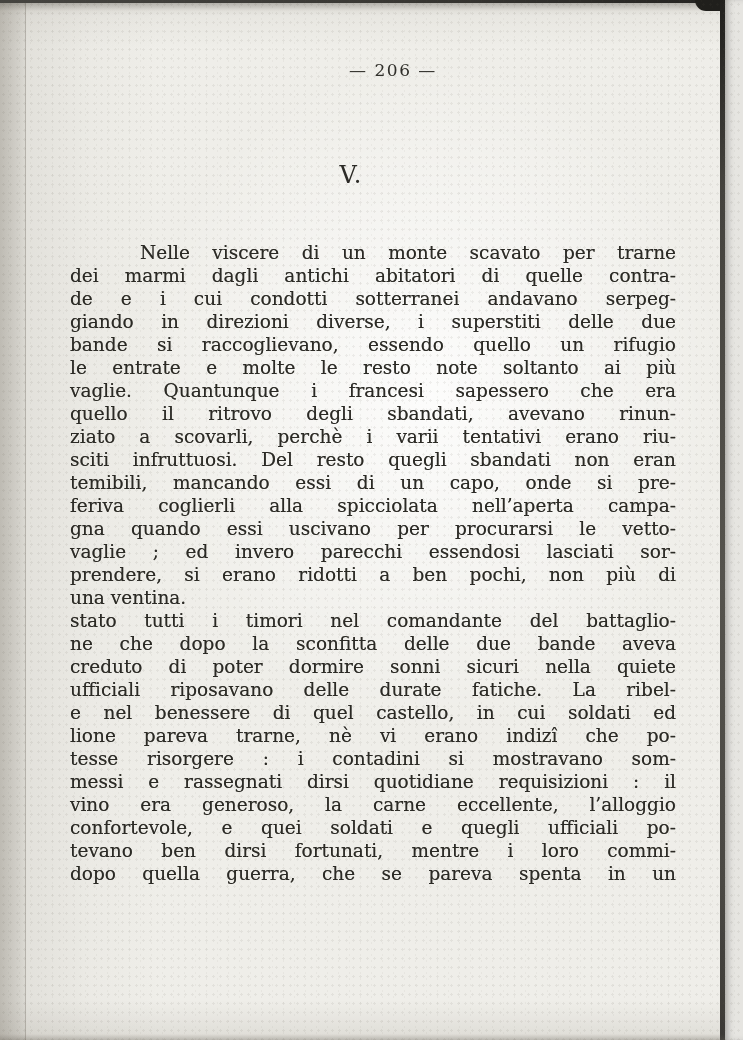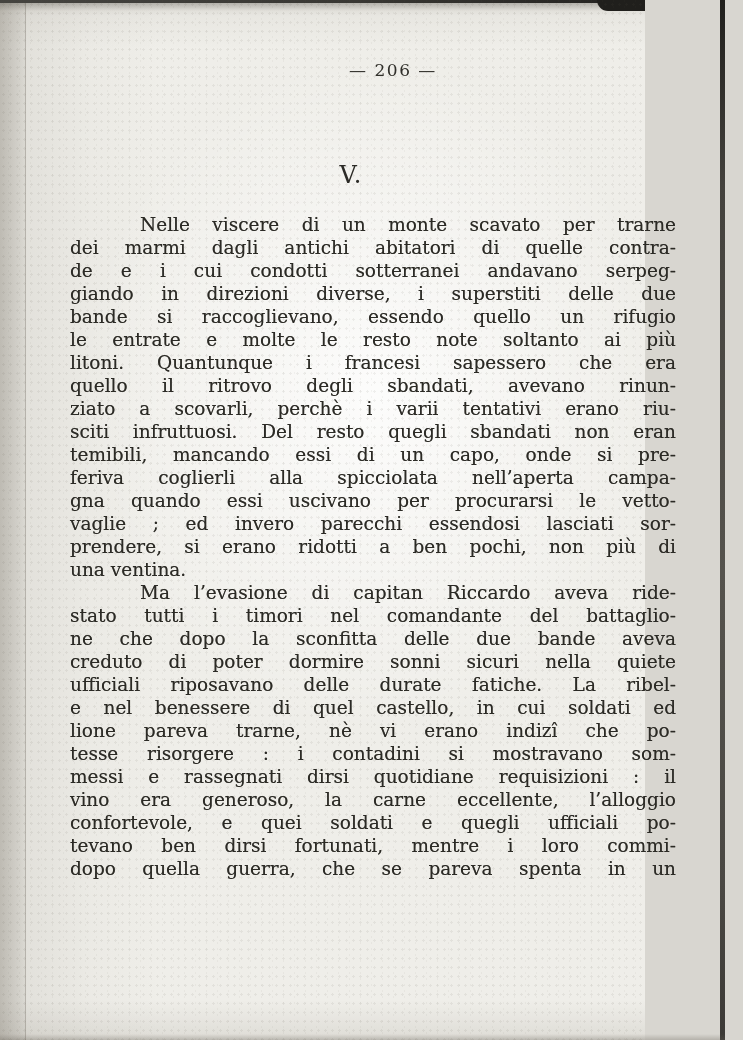--- a/index.html
+++ b/index.html
@@ -6,21 +6,21 @@
     margin: 0;
     padding: 0;
     width: 743px;
     height: 1040px;
     overflow: hidden;
     background: #d8d6d0;
     font-family: "DejaVu Serif", serif;
   }
   .scan {
     position: relative;
-    width: 645px;
+    width: 743px;
     height: 1040px;
     background-color: #efeee9;
     background-image:
       radial-gradient(ellipse 420px 480px at 58% 38%, rgba(255,255,255,0.85) 0%, rgba(255,255,255,0) 70%),
       linear-gradient(90deg, rgba(118,112,100,0.20) 0px, rgba(118,112,100,0.10) 28px, rgba(118,112,100,0.03) 90px, rgba(118,112,100,0) 160px),
       linear-gradient(180deg, rgba(118,112,100,0.22) 0px, rgba(118,112,100,0.06) 16px, rgba(118,112,100,0) 48px),
       linear-gradient(0deg, rgba(118,112,100,0.14) 0px, rgba(118,112,100,0) 40px);
   }
   
   .grain {
@@ -120,21 +120,21 @@
     color: #2b2a25;
     text-shadow: 0 0 0.3px rgba(43,42,37,0.55);
   }
   .para { margin: 0; }
   .line {
     text-align: justify;
     text-align-last: justify;
     height: 23px;
     white-space: nowrap;
   }
-  .line.indent { padding-left: 70px; }
+  .line.indent { padding-left: 70px; margin-top: 28px; }
   .line.flush-left { text-align-last: left; }
 </style>
 </head>
 <body>
 
 <div class="scan">
   <div class="left-band"></div>
   <div class="left-fold-line"></div>
   <div class="top-edge"></div>
   <div class="top-edge-shadow"></div>
@@ -149,33 +149,32 @@
   <div class="chapter-heading">V.</div>
 
   <div class="text-block" id="text-block">
       <div class="para">
         <div class="line indent">Nelle viscere di un monte scavato per trarne</div>
         <div class="line">dei marmi dagli antichi abitatori di quelle contra-</div>
         <div class="line">de e i cui condotti sotterranei andavano serpeg-</div>
         <div class="line">giando in direzioni diverse, i superstiti delle due</div>
         <div class="line">bande si raccoglievano, essendo quello un rifugio</div>
         <div class="line">le entrate e molte le resto note soltanto ai più</div>
-        <div class="line">litoni. Quantunque i francesi sapessero che era</div>
+        <div class="line">vaglie. Quantunque i francesi sapessero che era</div>
         <div class="line">quello il ritrovo degli sbandati, avevano rinun-</div>
         <div class="line">ziato a scovarli, perchè i varii tentativi erano riu-</div>
         <div class="line">sciti infruttuosi. Del resto quegli sbandati non eran</div>
         <div class="line">temibili, mancando essi di un capo, onde si pre-</div>
         <div class="line">feriva coglierli alla spicciolata nell’aperta campa-</div>
         <div class="line">gna quando essi uscivano per procurarsi le vetto-</div>
         <div class="line">vaglie ; ed invero parecchi essendosi lasciati sor-</div>
         <div class="line">prendere, si erano ridotti a ben pochi, non più di</div>
         <div class="line flush-left">una ventina.</div>
       </div>
       <div class="para">
-        <div class="line indent">Ma l’evasione di capitan Riccardo aveva ride-</div>
         <div class="line">stato tutti i timori nel comandante del battaglio-</div>
         <div class="line">ne che dopo la sconfitta delle due bande aveva</div>
         <div class="line">creduto di poter dormire sonni sicuri nella quiete</div>
         <div class="line">ufficiali riposavano delle durate fatiche. La ribel-</div>
         <div class="line">e nel benessere di quel castello, in cui soldati ed</div>
         <div class="line">lione pareva trarne, nè vi erano indizî che po-</div>
         <div class="line">tesse risorgere : i contadini si mostravano som-</div>
         <div class="line">messi e rassegnati dirsi quotidiane requisizioni : il</div>
         <div class="line">vino era generoso, la carne eccellente, l’alloggio</div>
         <div class="line">confortevole, e quei soldati e quegli ufficiali po-</div>

